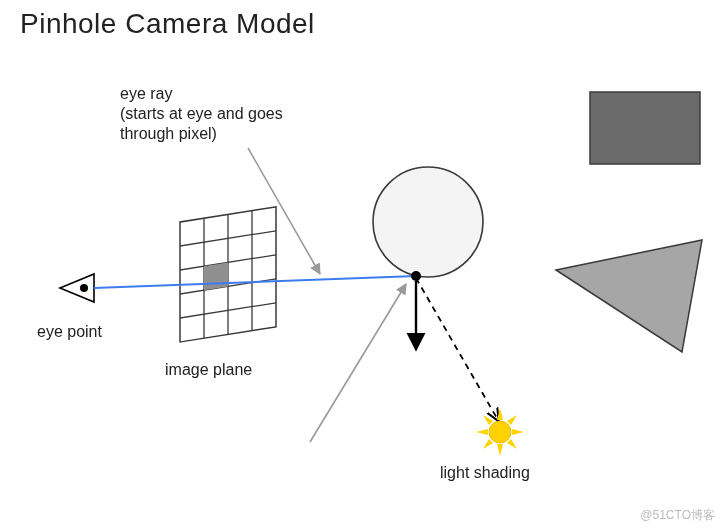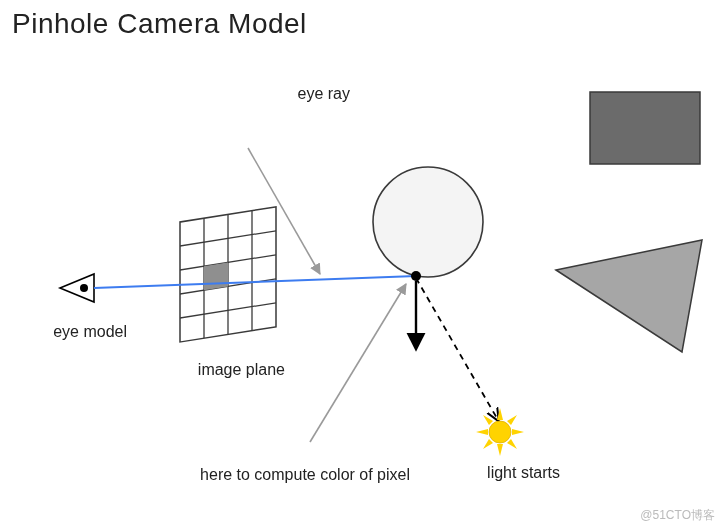--- a/index.html
+++ b/index.html
@@ -8,31 +8,31 @@
     width: 723px;
     height: 530px;
     background: #ffffff;
     font-family: "Helvetica Neue", Helvetica, Arial, sans-serif;
     color: #222;
     position: relative;
     overflow: hidden;
   }
   .title {
     position: absolute;
-    left: 12px;
+    left: 20px;
     top: 8px;
     font-size: 28px;
     font-weight: 300;
     letter-spacing: 0.5px;
   }
   .label {
     position: absolute;
     font-size: 16px;
     line-height: 1.25;
-    text-align: right;
+    text-align: left;
     color: #222;
   }
   .watermark {
     position: absolute;
     right: 8px;
     bottom: 6px;
     font-size: 12px;
     color: #bbbbbb;
   }
   svg.stage {
@@ -41,32 +41,33 @@
     top: 0;
   }
 </style>
 </head>
 <body>
 
 <div class="title">Pinhole Camera Model</div>
 
 <div class="label" style="left:120px; top:84px; width:230px;">
   <span>eye ray</span><br>
-  <br>
+  <span>(starts at eye and goes</span><br>
+  <span>through pixel)</span>
 </div>
 
-<div class="label" style="left:37px; top:322px; width:90px;">eye model</div>
+<div class="label" style="left:37px; top:322px; width:90px;">eye point</div>
 
 <div class="label" style="left:165px; top:360px; width:120px;">image plane</div>
 
-<div class="label" style="left:440px; top:463px; width:120px;">light starts</div>
+<div class="label" style="left:440px; top:463px; width:120px;">light shading</div>
 
 <div class="label" style="left:150px; top:445px; width:260px;">
   <br>
-  <span>here to compute color of pixel</span><br>
+  <br>
 </div>
 
 <div class="watermark">@51CTO博客</div>
 
 <svg class="stage" width="723" height="530" viewBox="0 0 723 530">
   <defs>
     <marker id="arrow-gray" viewBox="0 0 10 10" refX="9" refY="5" markerWidth="7" markerHeight="7" orient="auto-start-reverse">
       <path d="M 0 0 L 10 5 L 0 10 z" fill="#9a9a9a"></path>
     </marker>
     <marker id="arrow-black" viewBox="0 0 10 10" refX="8" refY="5" markerWidth="8" markerHeight="8" orient="auto-start-reverse">

